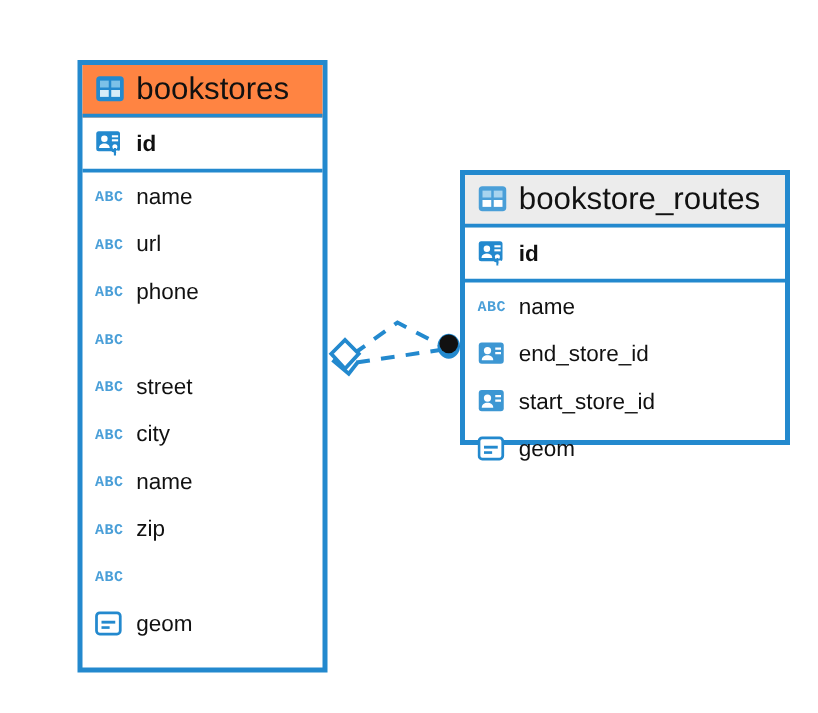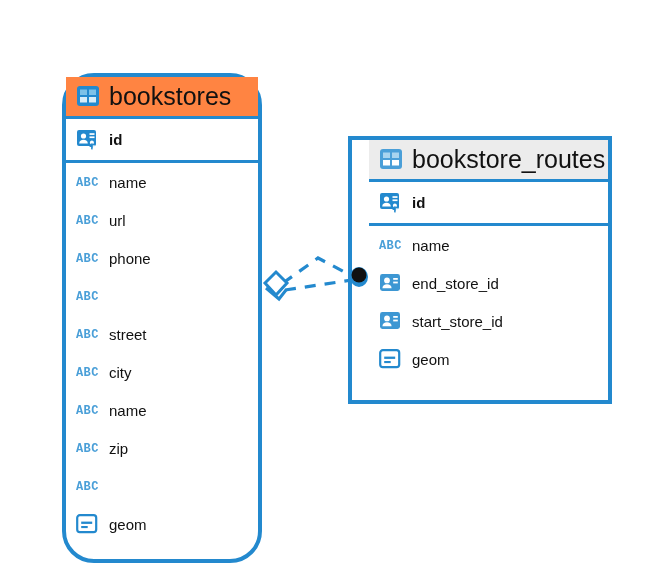--- a/index.html
+++ b/index.html
@@ -55,21 +55,21 @@
     gap: 9px;
     height: 38px;
     padding: 0 10px;
     box-sizing: border-box;
   }
   .field.pk {
     border-bottom: 3px solid #2389ce;
     height: 44px;
   }
   .field-label {
-    font-size: 15px;
+    font-size: 18px;
     color: #111111;
     line-height: 1;
     white-space: nowrap;
   }
   .field.pk .field-label { font-weight: bold; }
 
   
   .icon {
     display: inline-flex;
     align-items: center;
@@ -86,21 +86,21 @@
     width: 654px;
     height: 570px;
     pointer-events: none;
   }
 </style>
 </head>
 <body>
 
 <div class="canvas">
 
-  <div class="entity" style="left:62px; top:73px; width:200px; height:490px;border-radius:32px;">
+  <div class="entity" style="left:62px; top:48px; width:200px; height:490px;">
 
     <div class="entity-header accent">
       <span class="icon">
         <svg width="24" height="22" viewBox="0 0 24 22">
           <rect x="1" y="1" width="22" height="20" rx="3" fill="#2389ce"></rect>
           <rect x="4" y="4.5" width="7" height="5.5" fill="#7cc1e8"></rect>
           <rect x="13" y="4.5" width="7" height="5.5" fill="#7cc1e8"></rect>
           <rect x="4" y="12" width="7" height="5.5" fill="#d7ecf8"></rect>
           <rect x="13" y="12" width="7" height="5.5" fill="#d7ecf8"></rect>
         </svg>
@@ -215,21 +215,21 @@
             <rect x="5.2" y="8.6" width="11" height="2.3" fill="#2389ce"></rect>
             <rect x="5.2" y="13" width="6.5" height="2.1" fill="#2389ce"></rect>
           </svg>
         </span>
         <span class="field-label">geom</span>
       </div>
 
     </div>
   </div>
 
-  <div class="entity" style="left:348px; top:136px; width:264px; height:268px;padding-left:17px;">
+  <div class="entity" style="left:368px; top:136px; width:264px; height:220px;">
 
     <div class="entity-header plain">
       <span class="icon">
         <svg width="24" height="22" viewBox="0 0 24 22">
           <rect x="1" y="1" width="22" height="20" rx="3" fill="#4a9fd8"></rect>
           <rect x="4" y="4.5" width="7" height="5.5" fill="#a8d4ef"></rect>
           <rect x="13" y="4.5" width="7" height="5.5" fill="#a8d4ef"></rect>
           <rect x="4" y="12" width="7" height="5.5" fill="#ffffff"></rect>
           <rect x="13" y="12" width="7" height="5.5" fill="#ffffff"></rect>
         </svg>

